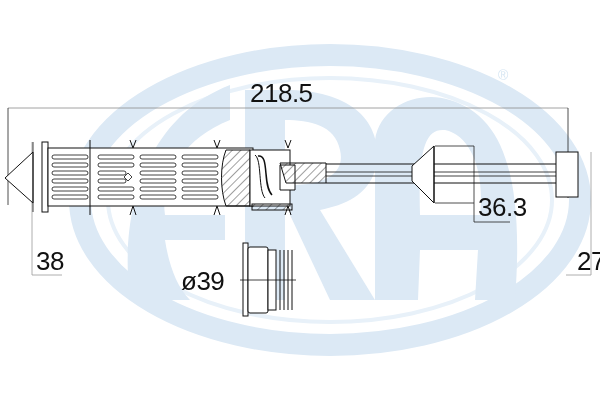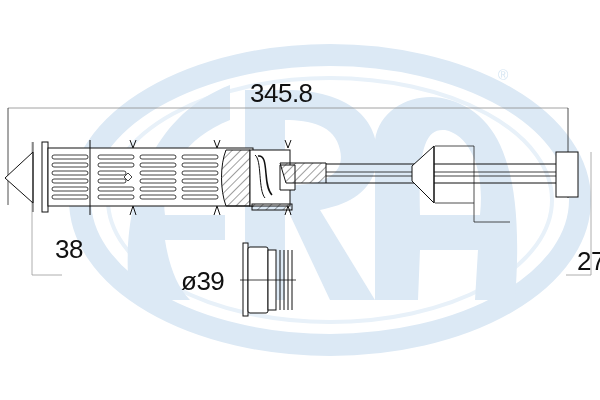--- a/index.html
+++ b/index.html
@@ -147,18 +147,19 @@
       <line x1="280" y1="250" x2="280" y2="310"></line>
       <line x1="284" y1="250" x2="284" y2="310"></line>
       <line x1="288" y1="250" x2="288" y2="310"></line>
       <line x1="292" y1="250" x2="292" y2="310"></line>
       <line x1="240" y1="280" x2="296" y2="280" stroke-width="0.8"></line>
     </g>
   </svg>
 
   <span class="reg-mark" style="left:498px;top:68px;">®</span>
 
-  <span class="dim-label" style="left:250px;top:80px;">345.8</span>
-  <span class="dim-label" style="left:36px;top:236px;margin-left:19px;">38</span>
+  <span class="dim-label" style="left:250px;top:80px;">218.5</span>
+  <span class="dim-label" style="left:36px;top:248px;">38</span>
+  <span class="dim-label" style="left:478px;top:194px;">36.3</span>
   <span class="dim-label" style="left:554px;top:248px;margin-left:23px;">27</span>
   <span class="dim-label" style="left:181px;top:268px;text-align:center;">ø39</span>
 
 </div>
 
 </body></html>

